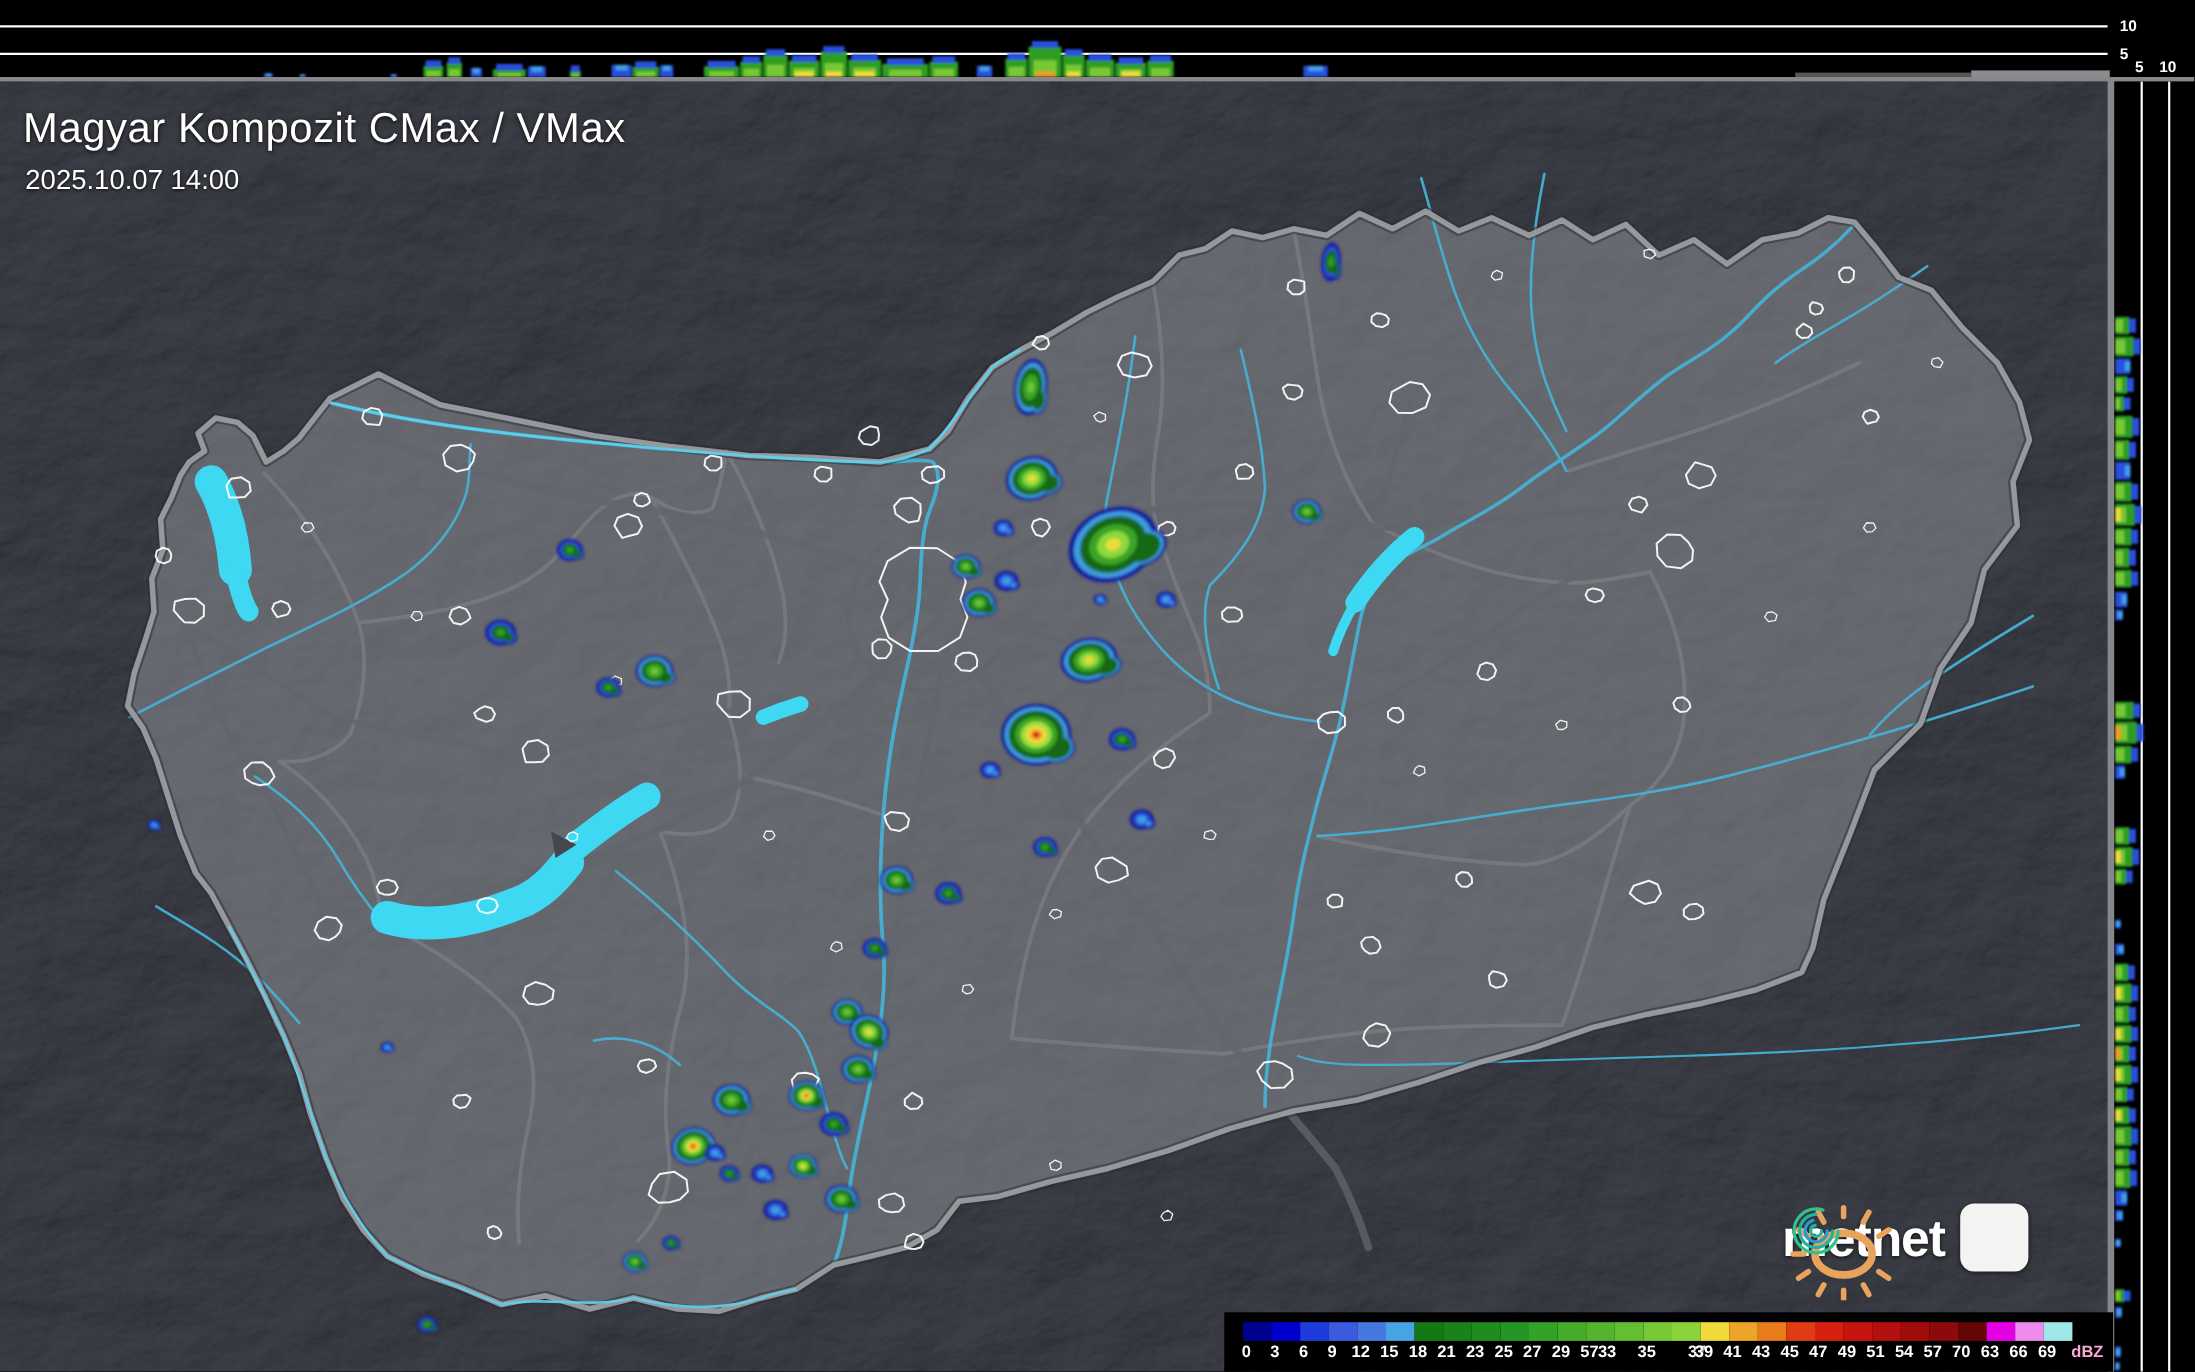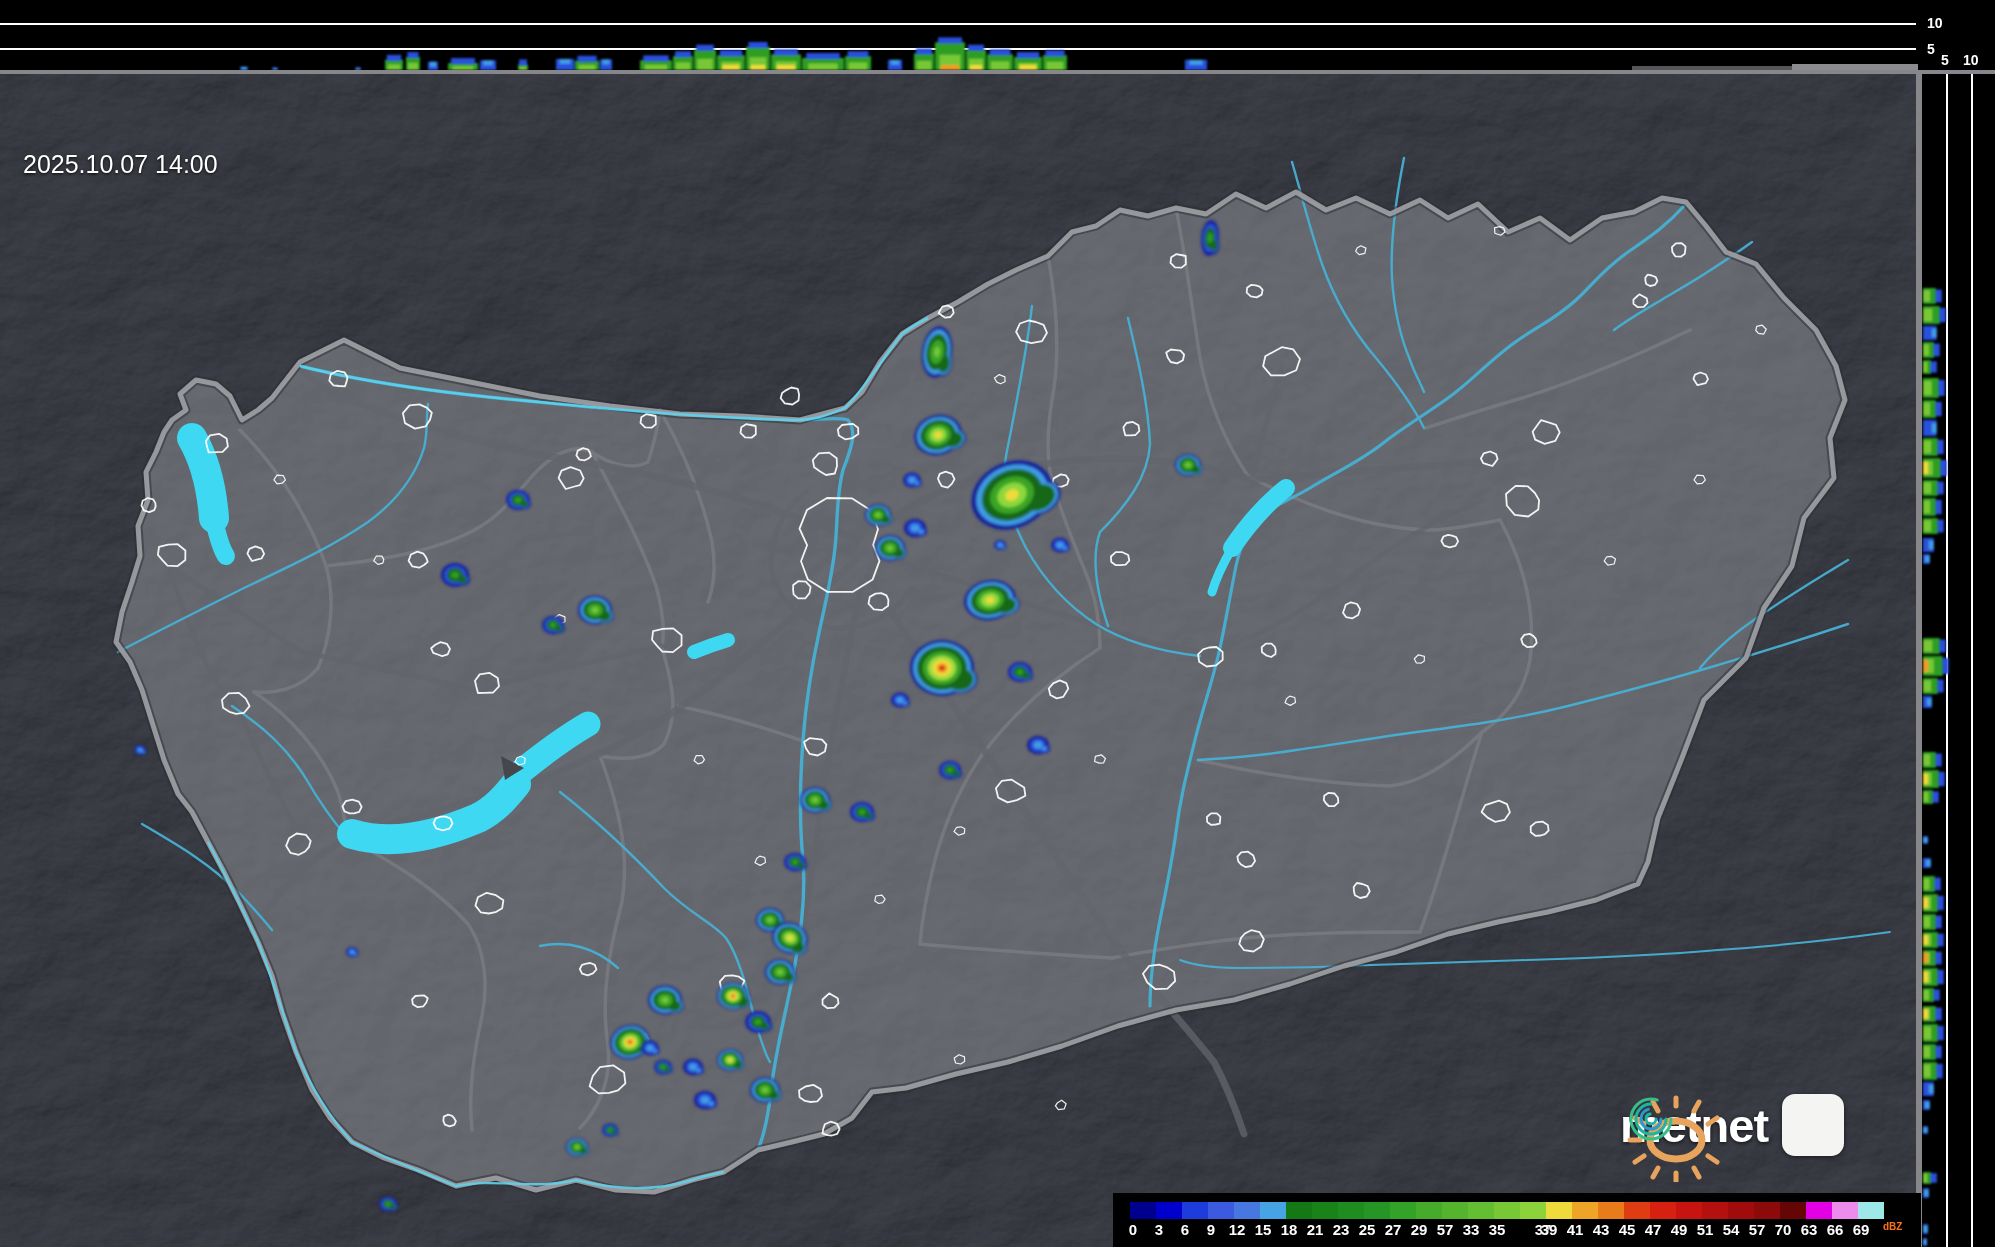--- a/index.html
+++ b/index.html
@@ -11,21 +11,21 @@
   #title{left:21px;top:96px;font-size:38px;font-weight:500;letter-spacing:.5px;
          text-shadow:0 1px 4px rgba(0,0,0,.9);}
   #timestamp{left:23px;top:150px;font-size:25px;font-weight:400;
          text-shadow:0 1px 3px rgba(0,0,0,.9);}
   
   #legend{left:1113px;top:1193px;width:808px;height:54px;background:#000;}
   #legend-bar{position:absolute;left:17px;top:9px;height:17px;display:flex;}
   .lg-cell{width:26px;height:17px;}
   .lg-lab{position:absolute;top:28px;font-size:15px;font-weight:bold;color:#fff;
           transform:translateX(-50%);text-shadow:0 1px 2px #000;}
-  .lg-unit{position:absolute;top:28px;font-size:10px;font-weight:bold;color:#f97316;}
+  .lg-unit{position:absolute;top:28px;font-size:15px;font-weight:bold;color:#f9a8d4;}
   
   .axlab{position:absolute;color:#fff;font-size:14px;font-weight:bold;
          text-shadow:0 1px 1px #000;}
   #top-ax-10{left:1927px;top:15px;}
   #top-ax-5{left:1927px;top:41px;}
   #right-ax-5{left:1941px;top:52px;}
   #right-ax-10{left:1963px;top:52px;}
   
   #logo{left:1626px;top:1094px;display:flex;align-items:center;gap:6px;}
   #logo-text{font-size:47px;font-weight:bold;color:#fff;letter-spacing:-1px;
@@ -843,20 +843,21 @@
         <rect x="1923" y="1226" width="4.9" height="6" fill="#3f9ce4"></rect>
         <rect x="1923" y="1238" width="3.9200000000000004" height="8" fill="#2a50dc"></rect>
         <rect x="1923" y="1239.6" width="3.9200000000000004" height="4.8" fill="#3f9ce4"></rect>
       </g>
   <rect x="0" y="70" width="1995" height="4" fill="#87878b"></rect>
   <rect x="1916" y="70" width="6" height="1177" fill="#87878b"></rect>
   <rect x="1632" y="66" width="160" height="4" fill="#55565a"></rect>
   <rect x="1792" y="64" width="126" height="6" fill="#8c8c90"></rect>
 </svg>
 
+<div id="title" class="overlay">Magyar Kompozit CMax / VMax</div>
 <div id="timestamp" class="overlay">2025.10.07 14:00</div>
 
 <div class="axlab" id="top-ax-10">10</div>
 <div class="axlab" id="top-ax-5">5</div>
 <div class="axlab" id="right-ax-5">5</div>
 <div class="axlab" id="right-ax-10">10</div>
 
 <div id="legend" class="overlay">
   <div id="legend-bar">
         <div class="lg-cell" style="background: rgb(0, 0, 142);"></div>
@@ -896,21 +897,21 @@
         <span class="lg-lab" style="left: 98px;">9</span>
         <span class="lg-lab" style="left: 124px;">12</span>
         <span class="lg-lab" style="left: 150px;">15</span>
         <span class="lg-lab" style="left: 176px;">18</span>
         <span class="lg-lab" style="left: 202px;">21</span>
         <span class="lg-lab" style="left: 228px;">23</span>
         <span class="lg-lab" style="left: 254px;">25</span>
         <span class="lg-lab" style="left: 280px;">27</span>
         <span class="lg-lab" style="left: 306px;">29</span>
         <span class="lg-lab" style="left: 332px;">57</span>
-        <span class="lg-lab" style="left: 358px;">33</span>
+        <span class="lg-lab" style="left: 348px;">33</span>
         <span class="lg-lab" style="left: 384px;">35</span>
         <span class="lg-lab" style="left: 430px;">37</span>
         <span class="lg-lab" style="left: 436px;">39</span>
         <span class="lg-lab" style="left: 462px;">41</span>
         <span class="lg-lab" style="left: 488px;">43</span>
         <span class="lg-lab" style="left: 514px;">45</span>
         <span class="lg-lab" style="left: 540px;">47</span>
         <span class="lg-lab" style="left: 566px;">49</span>
         <span class="lg-lab" style="left: 592px;">51</span>
         <span class="lg-lab" style="left: 618px;">54</span>

